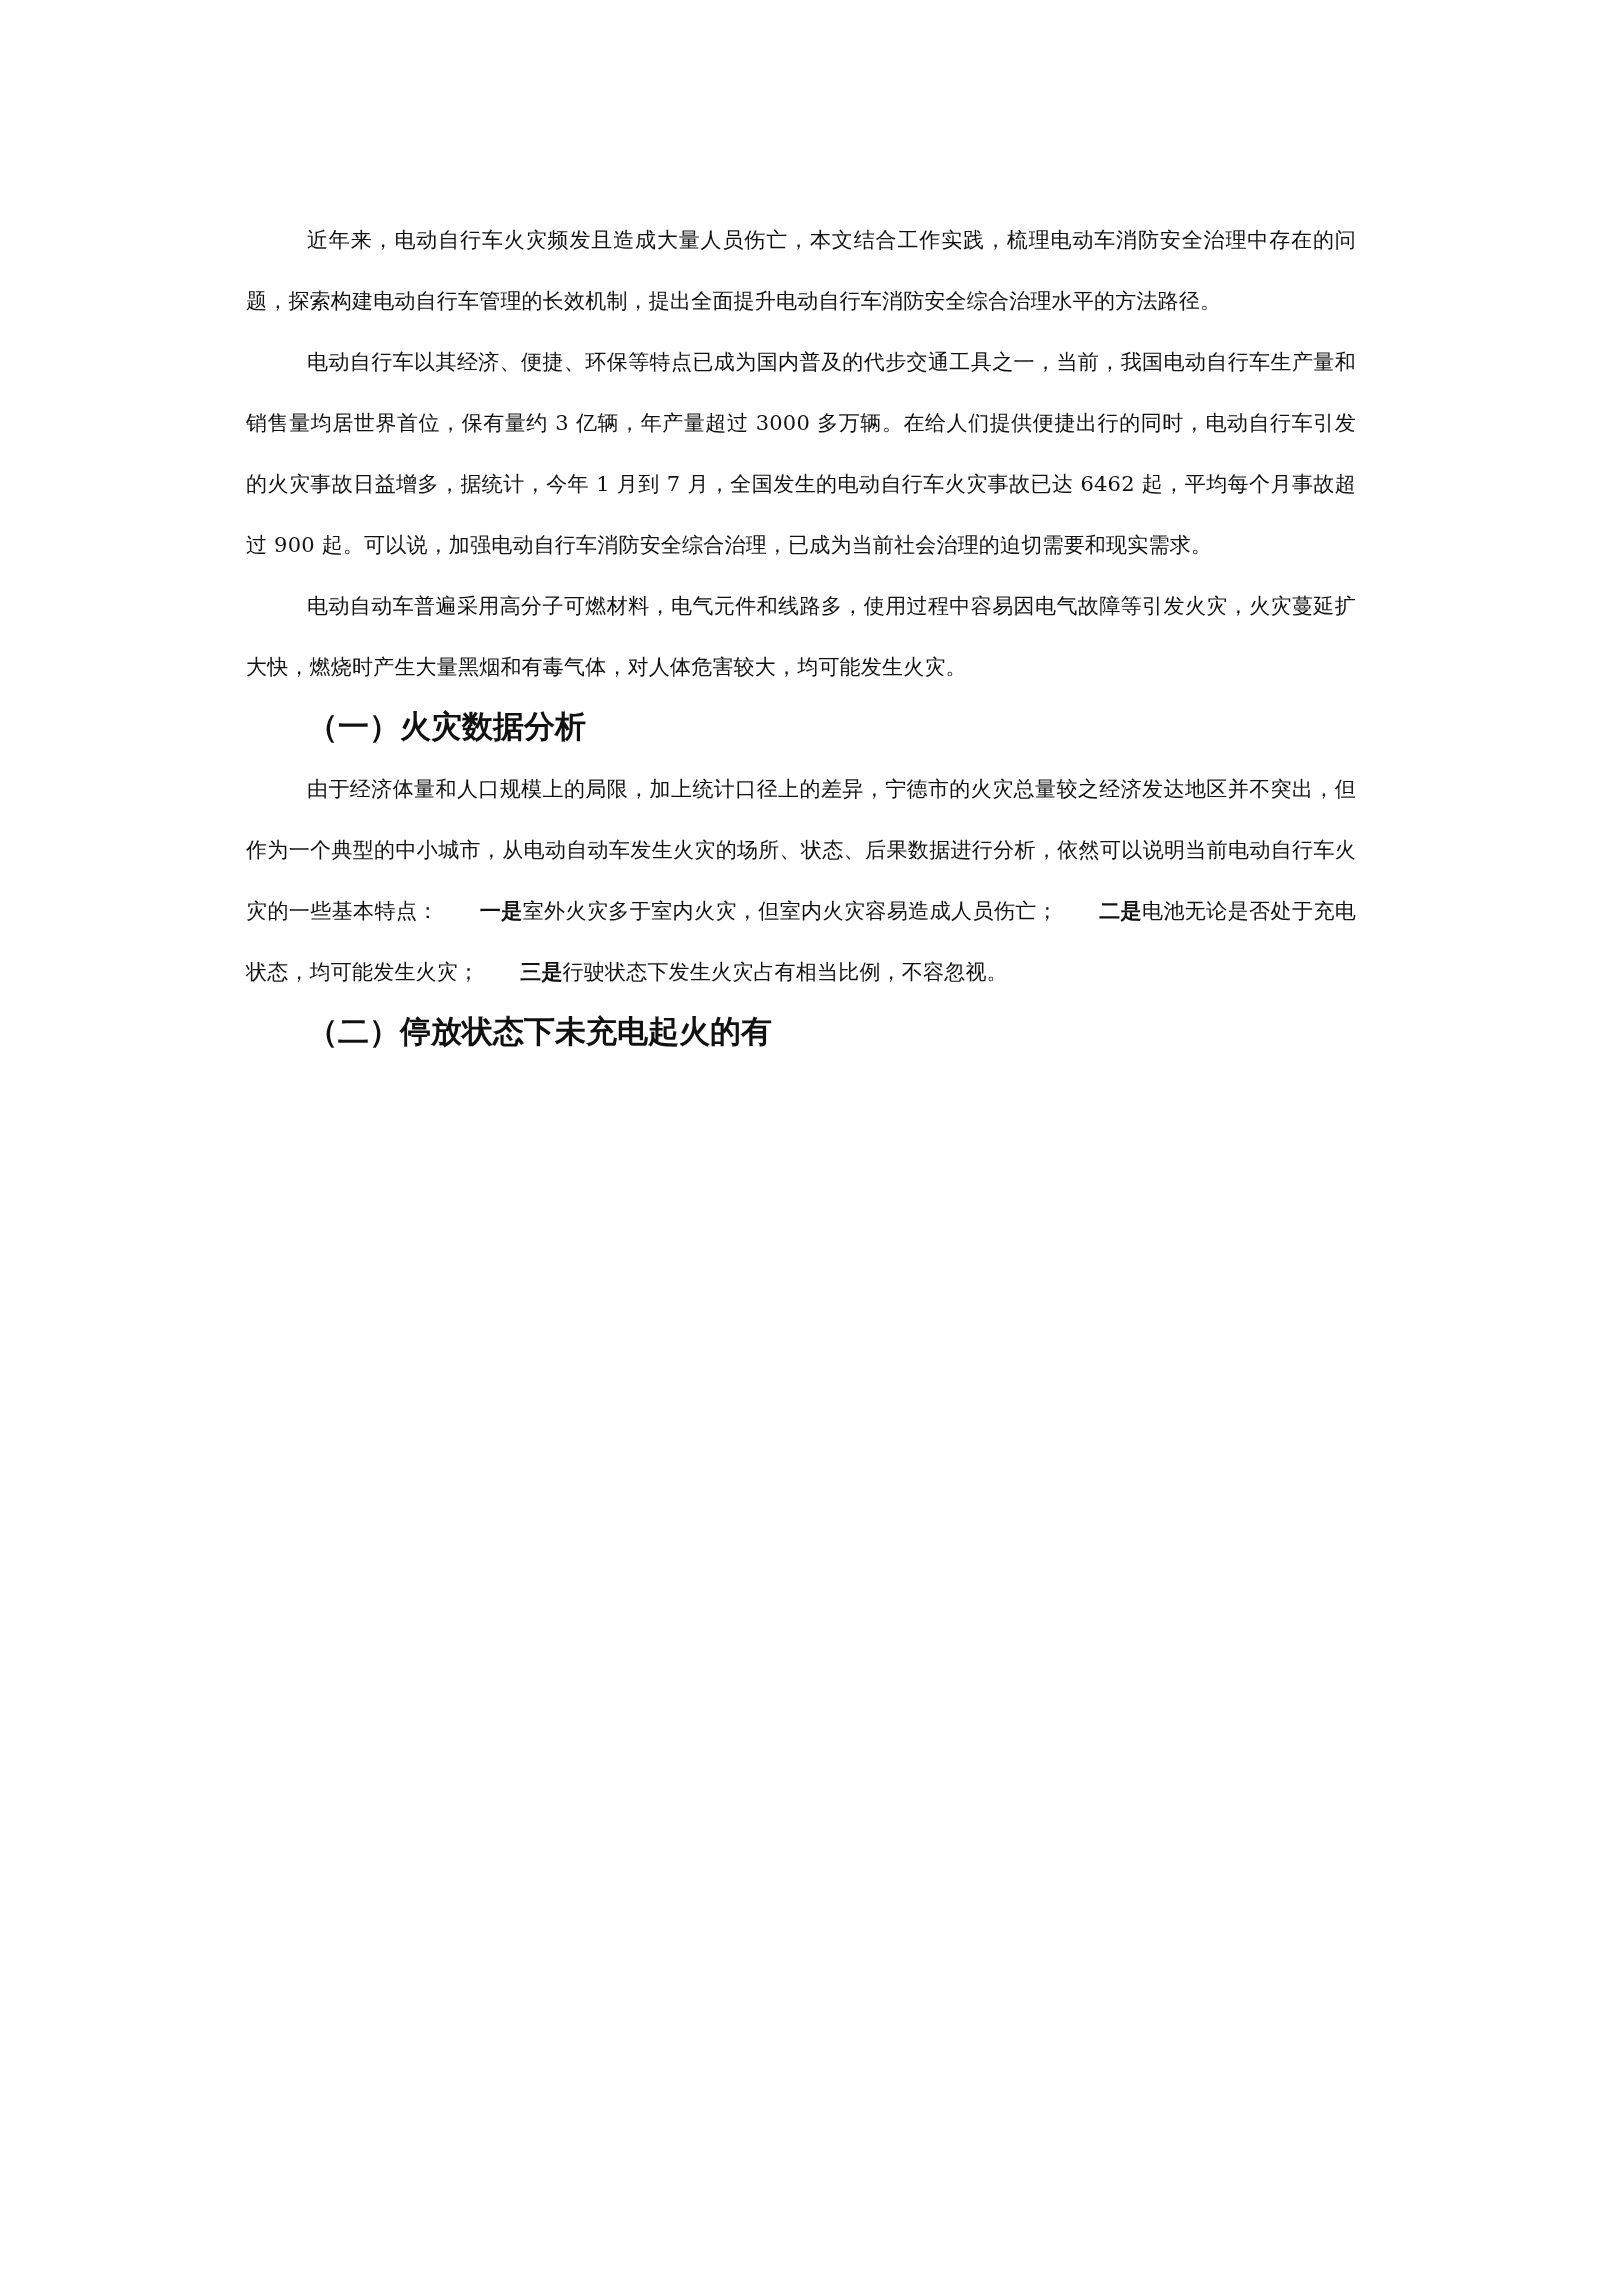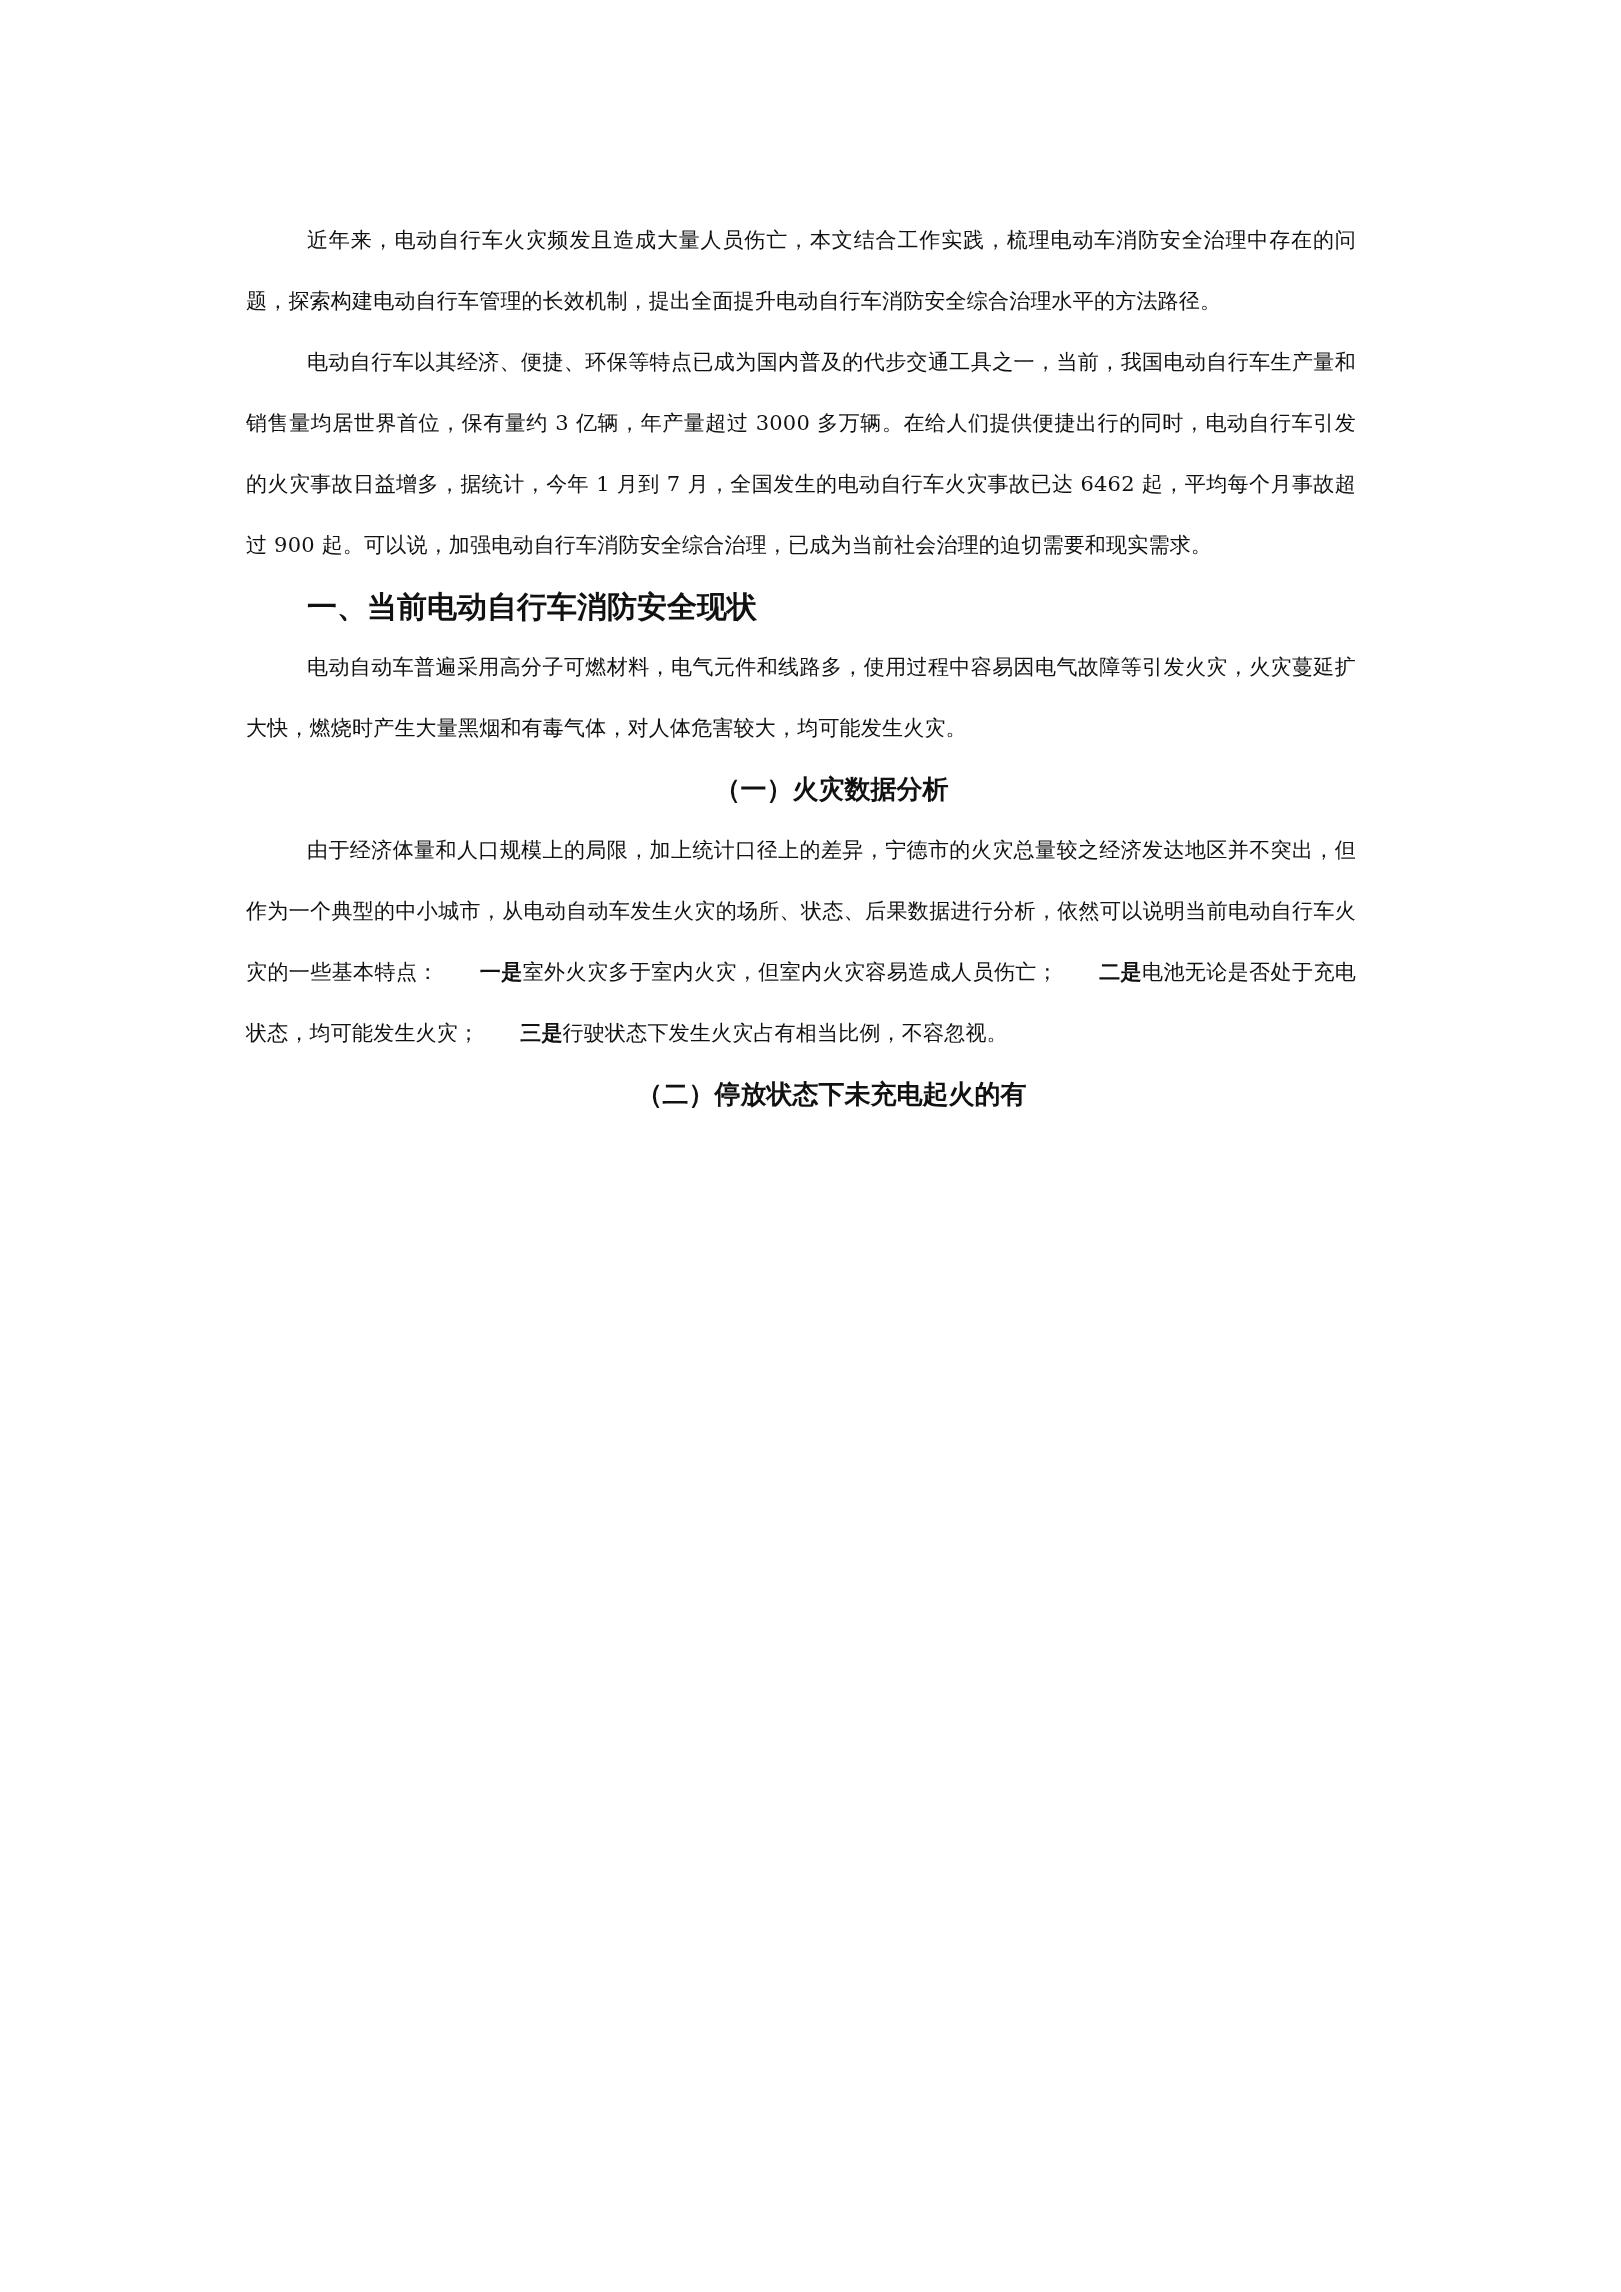--- a/index.html
+++ b/index.html
@@ -33,47 +33,45 @@
     .heading {
       margin: 0;
       font-size: 30px;
       line-height: 61px;
       font-weight: bold;
       text-indent: 61px;
       font-family: "DejaVu Sans", "Liberation Sans", sans-serif;
     }
     .subheading {
       margin: 0;
-      font-size: 26px;
+      font-size: 31px;
       line-height: 61px;
       font-weight: bold;
       text-indent: 61px;
-      font-family: Liberation Serif, serif;
-      text-align: center;
+      font-family: Liberation Mono, monospace;
     }
     .item-title {
       margin: 0;
       font-size: 30px;
       line-height: 61px;
       text-indent: 61px;
     }
     b.em {
       font-weight: bold;
       font-family: "DejaVu Sans", "Liberation Sans", sans-serif;
       margin-left: 41px;
     }
   </style>
 </head>
 <body>
 
 <div class="page">
   <p class="para">近年来，电动自行车火灾频发且造成大量人员伤亡，本文结合工作实践，梳理电动车消防安全治理中存在的问题，探索构建电动自行车管理的长效机制，提出全面提升电动自行车消防安全综合治理水平的方法路径。</p>
   <p class="para">电动自行车以其经济、便捷、环保等特点已成为国内普及的代步交通工具之一，当前，我国电动自行车生产量和销售量均居世界首位，保有量约 3 亿辆，年产量超过 3000 多万辆。在给人们提供便捷出行的同时，电动自行车引发的火灾事故日益增多，据统计，今年 1 月到 7 月，全国发生的电动自行车火灾事故已达 6462 起，平均每个月事故超过 900 起。可以说，加强电动自行车消防安全综合治理，已成为当前社会治理的迫切需要和现实需求。</p>
 
-  <p class="heading">一、当前电动自行车消防安全现状</p>
   <p class="para">电动自动车普遍采用高分子可燃材料，电气元件和线路多，使用过程中容易因电气故障等引发火灾，火灾蔓延扩大快，燃烧时产生大量黑烟和有毒气体，对人体危害较大，均可能发生火灾。</p>
 
   <p class="subheading">（一）火灾数据分析</p>
   <p class="para"><span>由于经济体量和人口规模上的局限，加上统计口径上的差异，宁德市的火灾总量较之经济发达地区并不突出，但作为一个典型的中小城市，从电动自动车发生火灾的场所、状态、后果数据进行分析，依然可以说明当前电动自行车火灾的一些基本特点：</span><b class="em">一是</b><span>室外火灾多于室内火灾，但室内火灾容易造成人员伤亡；</span><b class="em">二是</b><span>电池无论是否处于充电状态，均可能发生火灾；</span><b class="em">三是</b><span>行驶状态下发生火灾占有相当比例，不容忽视。</span></p>
 
   <p class="subheading">（二）停放状态下未充电起火的有</p>
 </div>
 
 
 </body></html>

